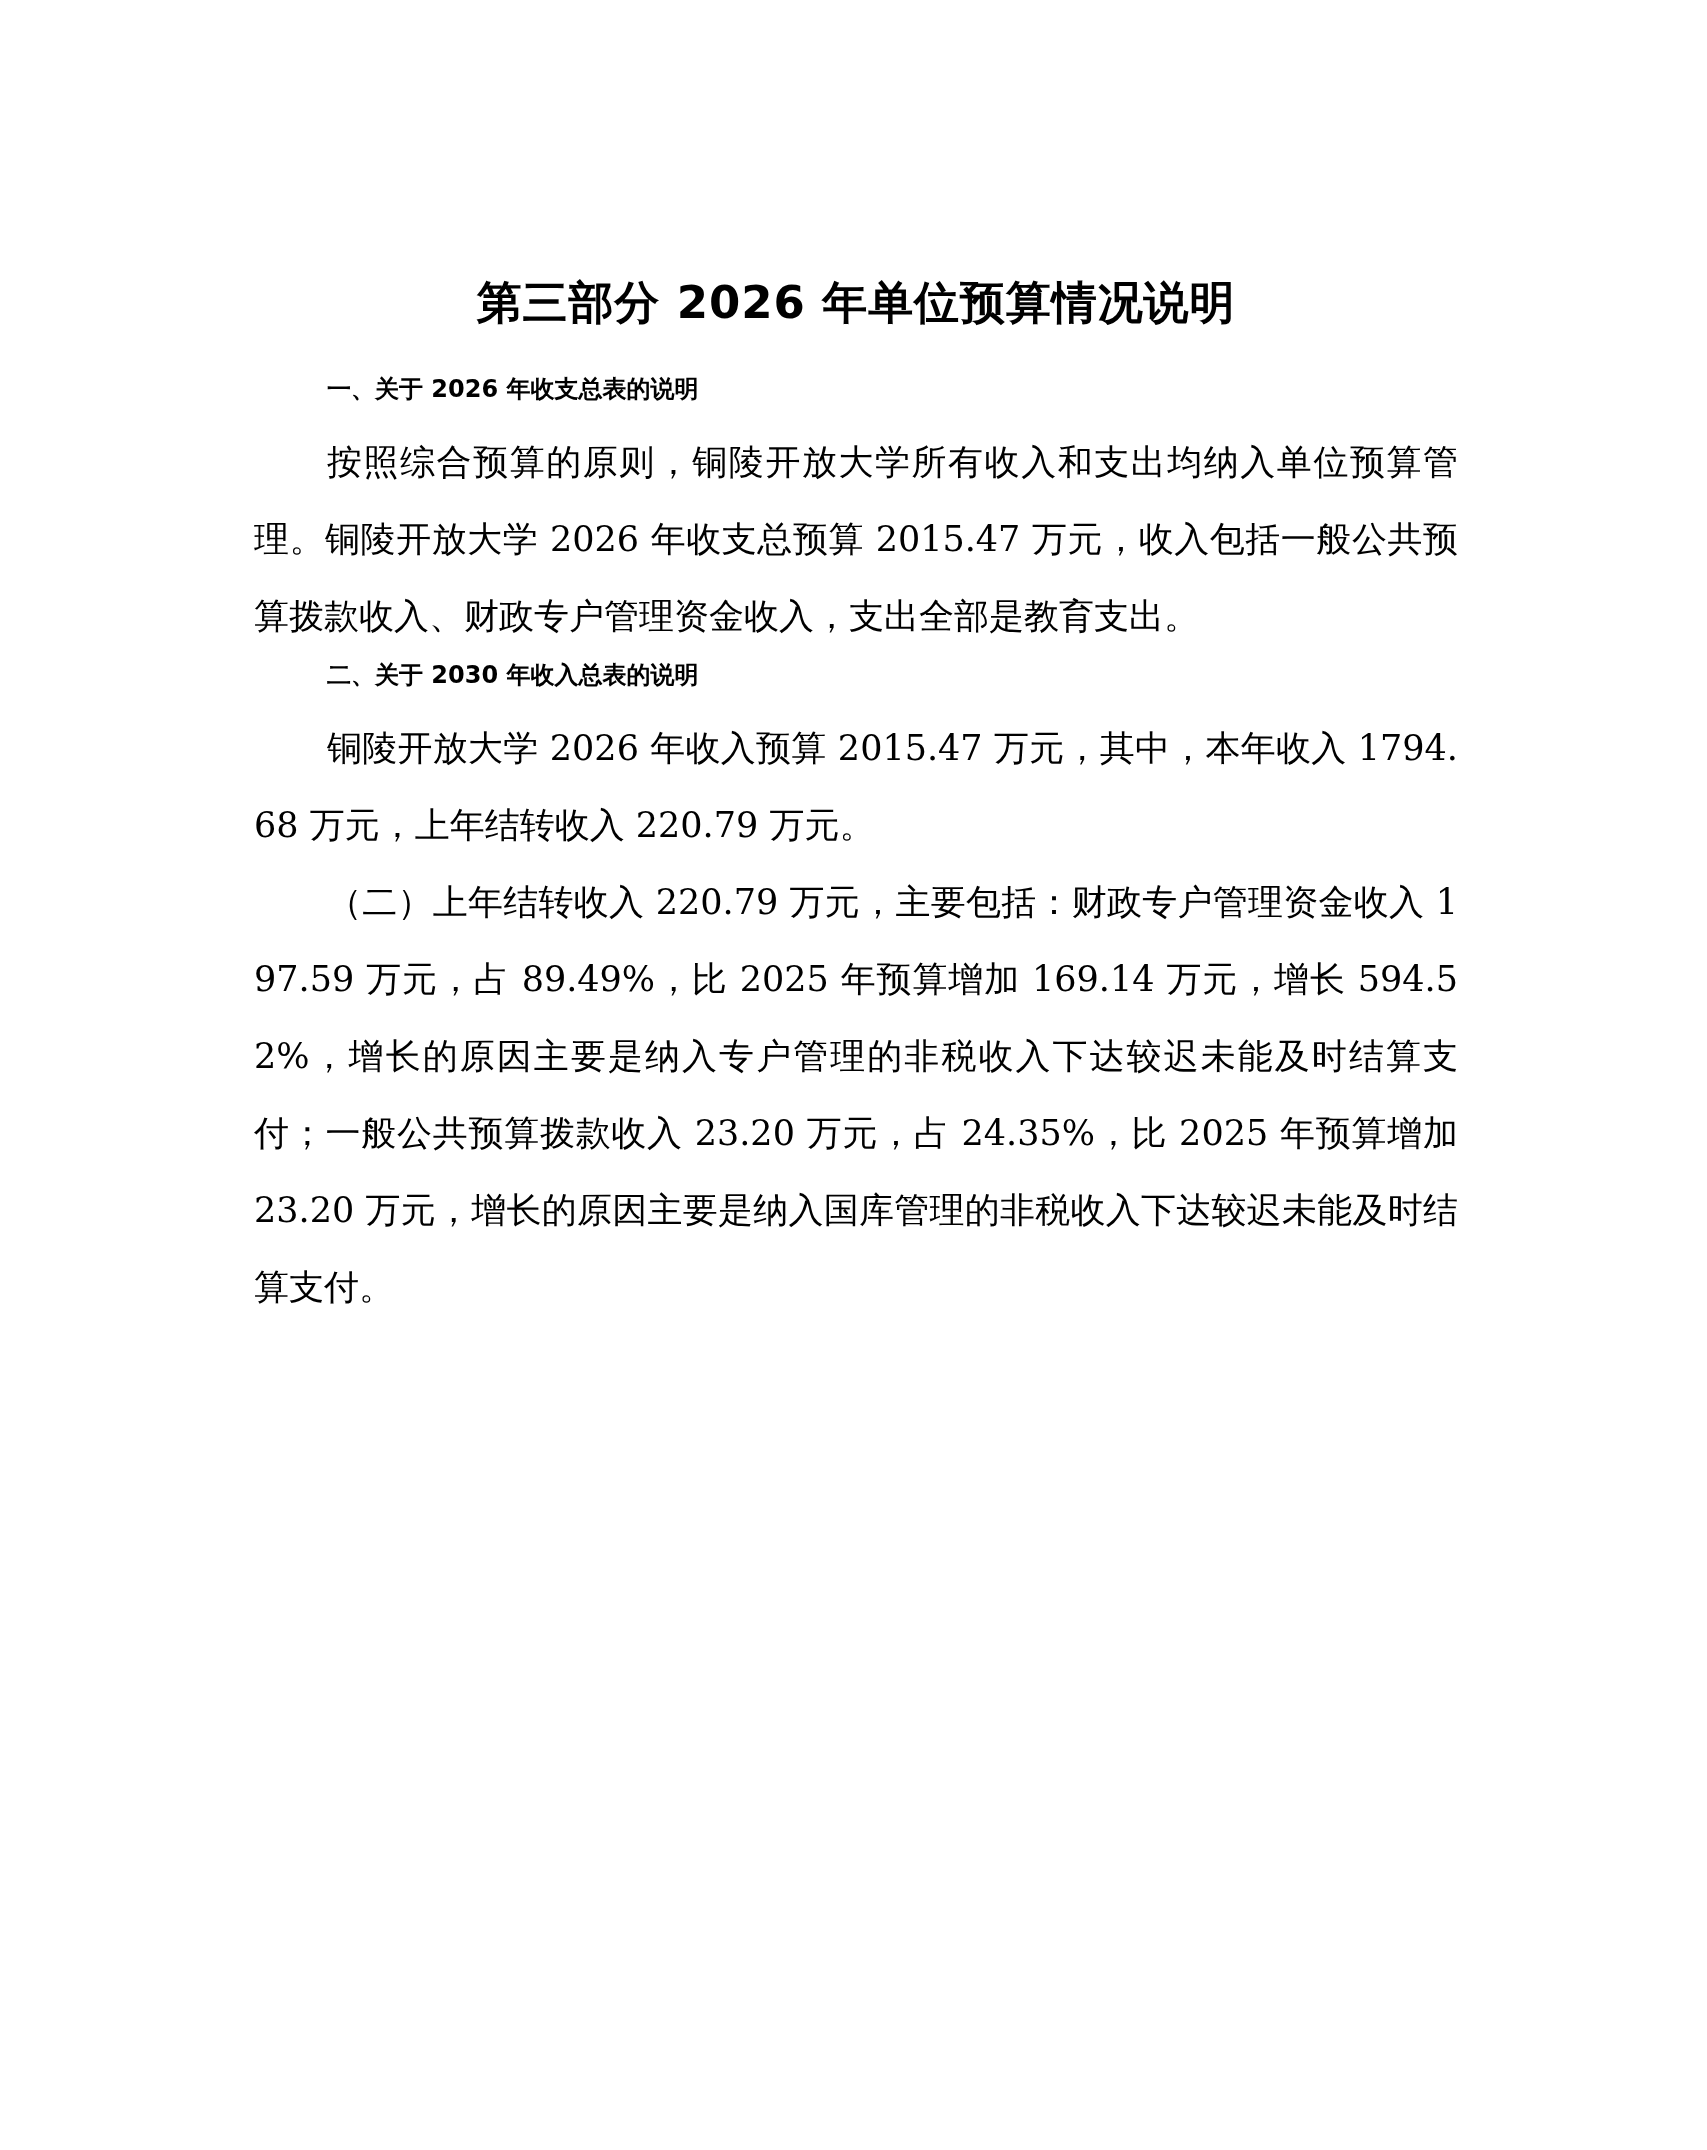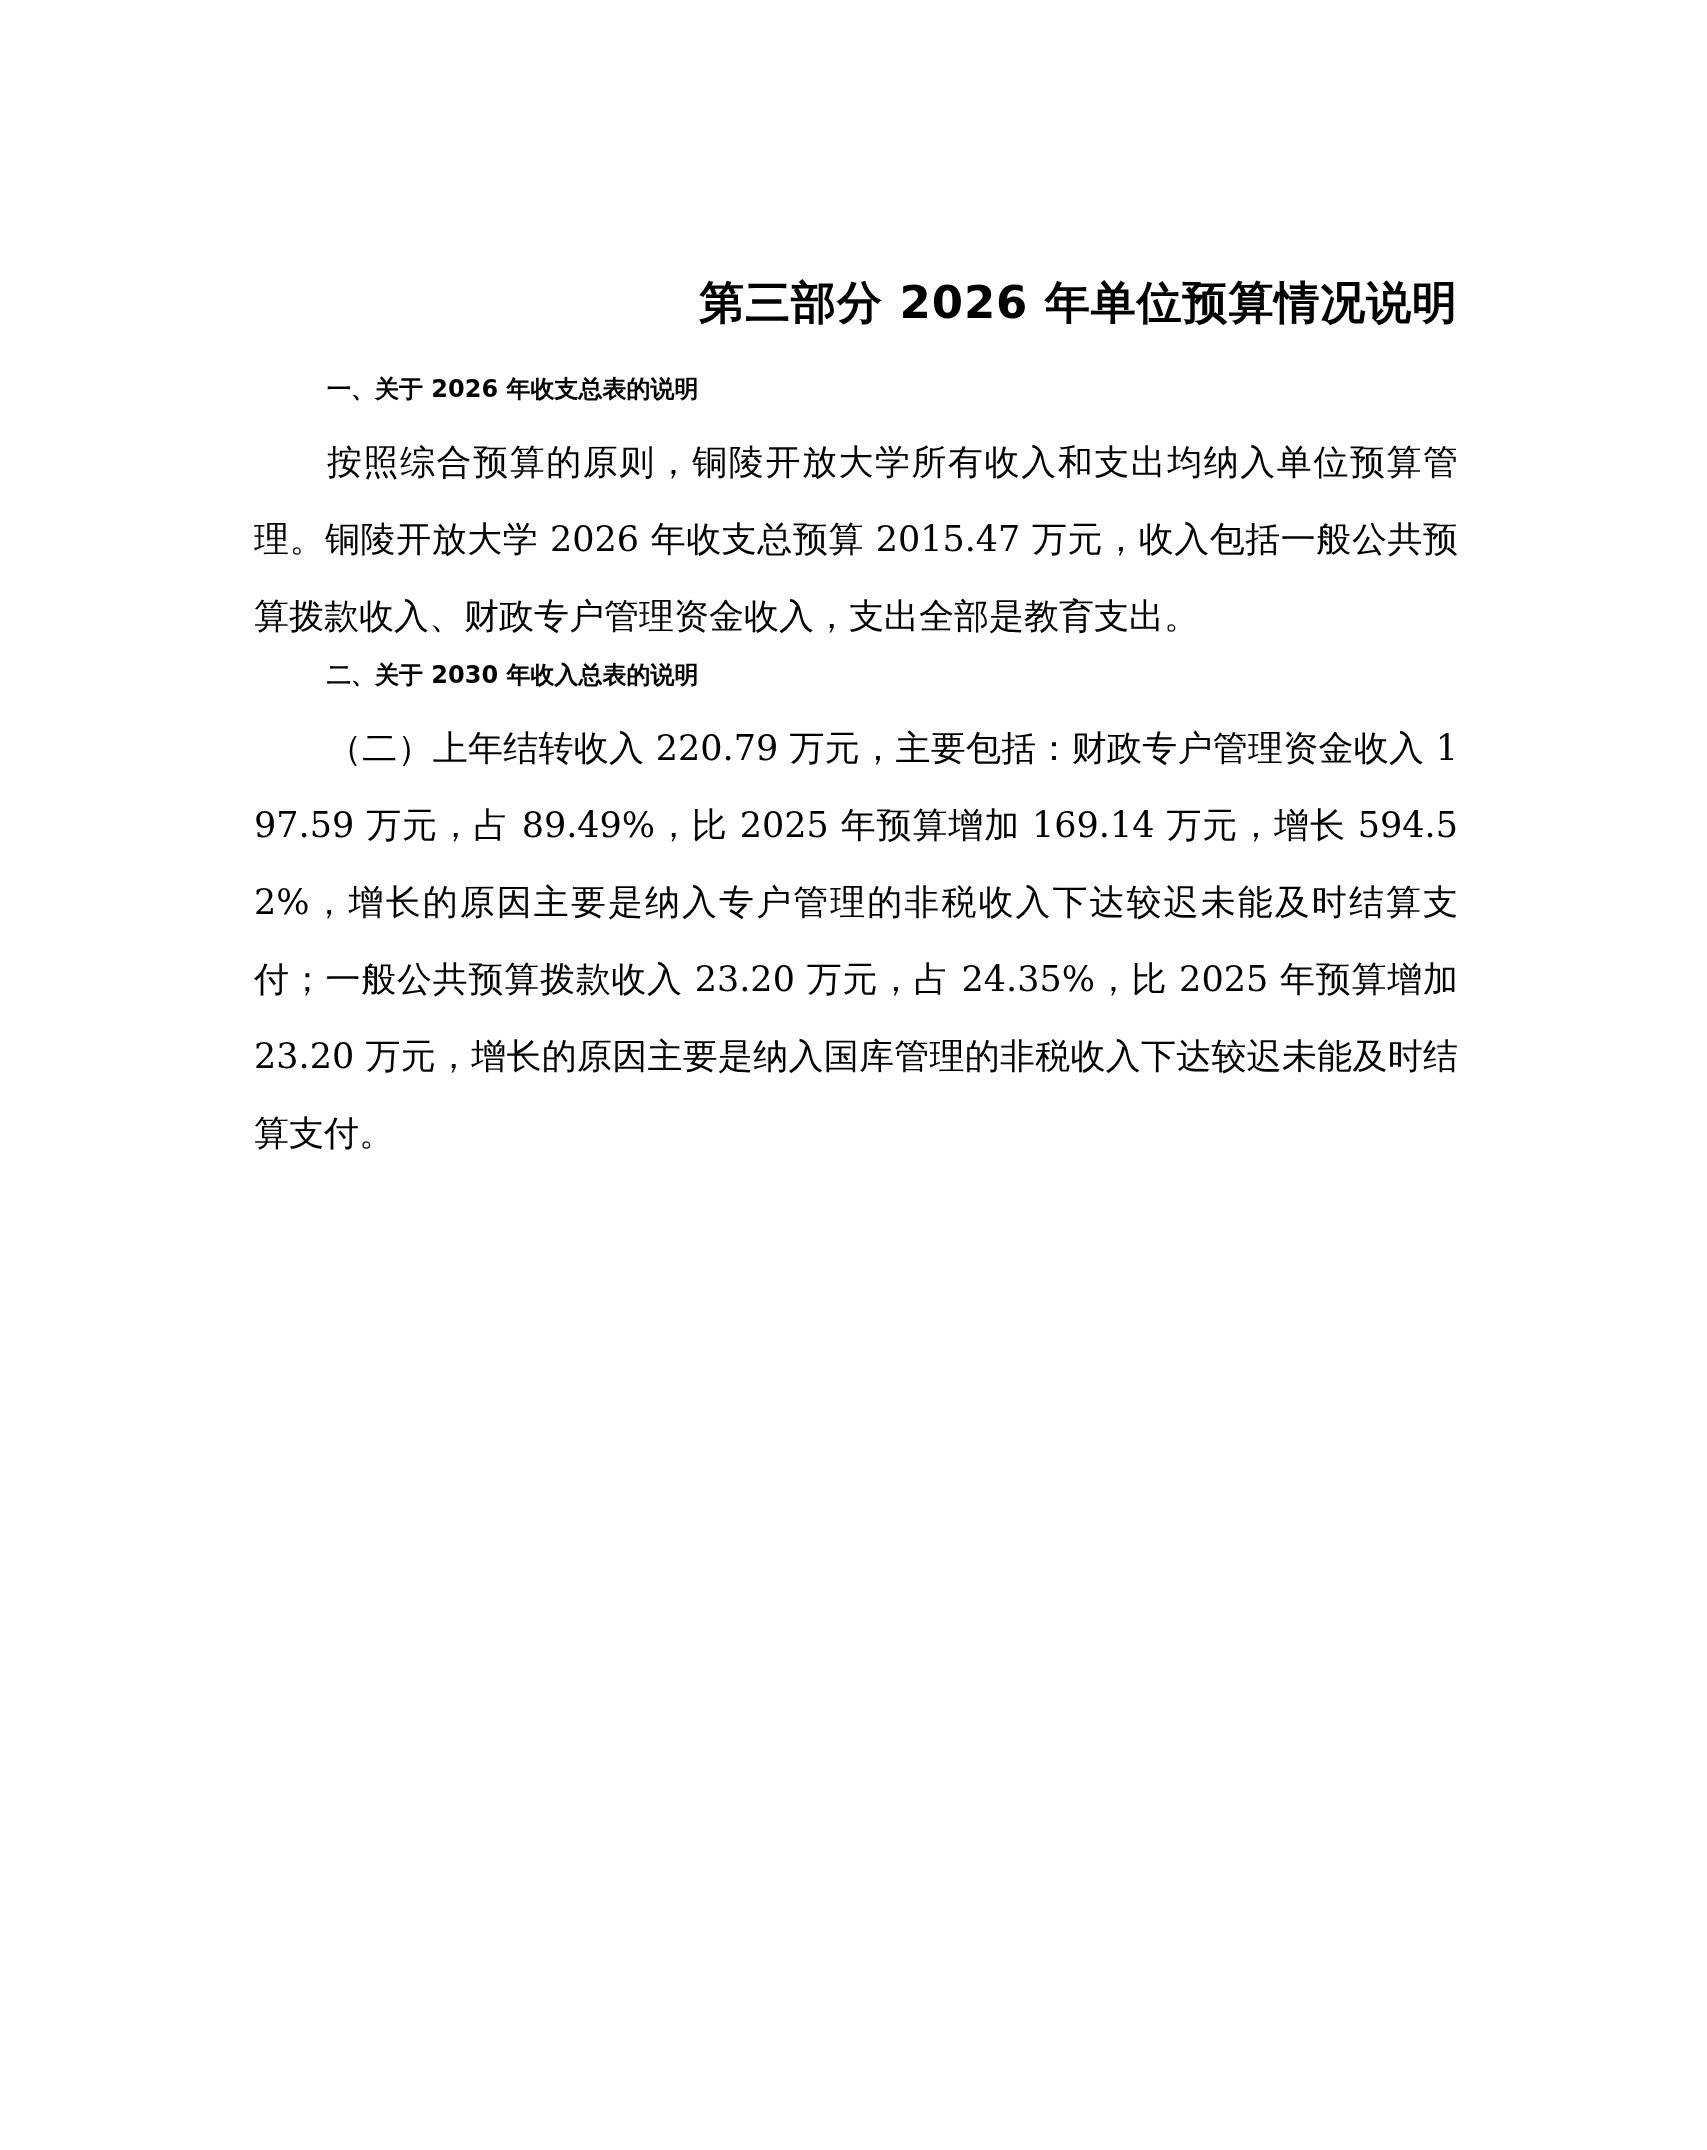--- a/index.html
+++ b/index.html
@@ -28,21 +28,21 @@
     left: 254px;
     top: 258px;
     width: 1204px;
   }
 
   .doc-title {
     font-family: "DejaVu Sans", "Liberation Sans", sans-serif;
     font-weight: bold;
     font-size: 45px;
     line-height: 1.25;
-    text-align: right;
+    text-align: center;
     letter-spacing: 0.9px;
     margin: 0 0 0 0;
     padding: 17px 0 0 0;
     white-space: pre;
   }
 
   .section-heading {
     font-family: "DejaVu Sans", "Liberation Sans", sans-serif;
     font-weight: bold;
     font-size: 24px;
@@ -91,20 +91,21 @@
     <div class="gap-h1-to-p"></div>
 
     <p class="para indent">按照综合预算的原则，铜陵开放大学所有收入和支出均纳入单位预算管理。铜陵开放大学 2026 年收支总预算 2015.47 万元，收入包括一般公共预算拨款收入、财政专户管理资金收入，支出全部是教育支出。</p>
 
     <div class="gap-p-to-h2"></div>
 
     <h2 class="section-heading">二、关于 2030 年收入总表的说明</h2>
 
     <div class="gap-h2-to-p"></div>
 
+    <p class="para indent">铜陵开放大学 2026 年收入预算 2015.47 万元，其中，本年收入 1794.68 万元，上年结转收入 220.79 万元。</p>
 
 
     <p class="para indent">（二）上年结转收入 220.79 万元，主要包括：财政专户管理资金收入 197.59 万元，占 89.49%，比 2025 年预算增加 169.14 万元，增长 594.52%，增长的原因主要是纳入专户管理的非税收入下达较迟未能及时结算支付；一般公共预算拨款收入 23.20 万元，占 24.35%，比 2025 年预算增加 23.20 万元，增长的原因主要是纳入国库管理的非税收入下达较迟未能及时结算支付。</p>
 
   </div>
 
 </div>
 
 
 </body></html>

